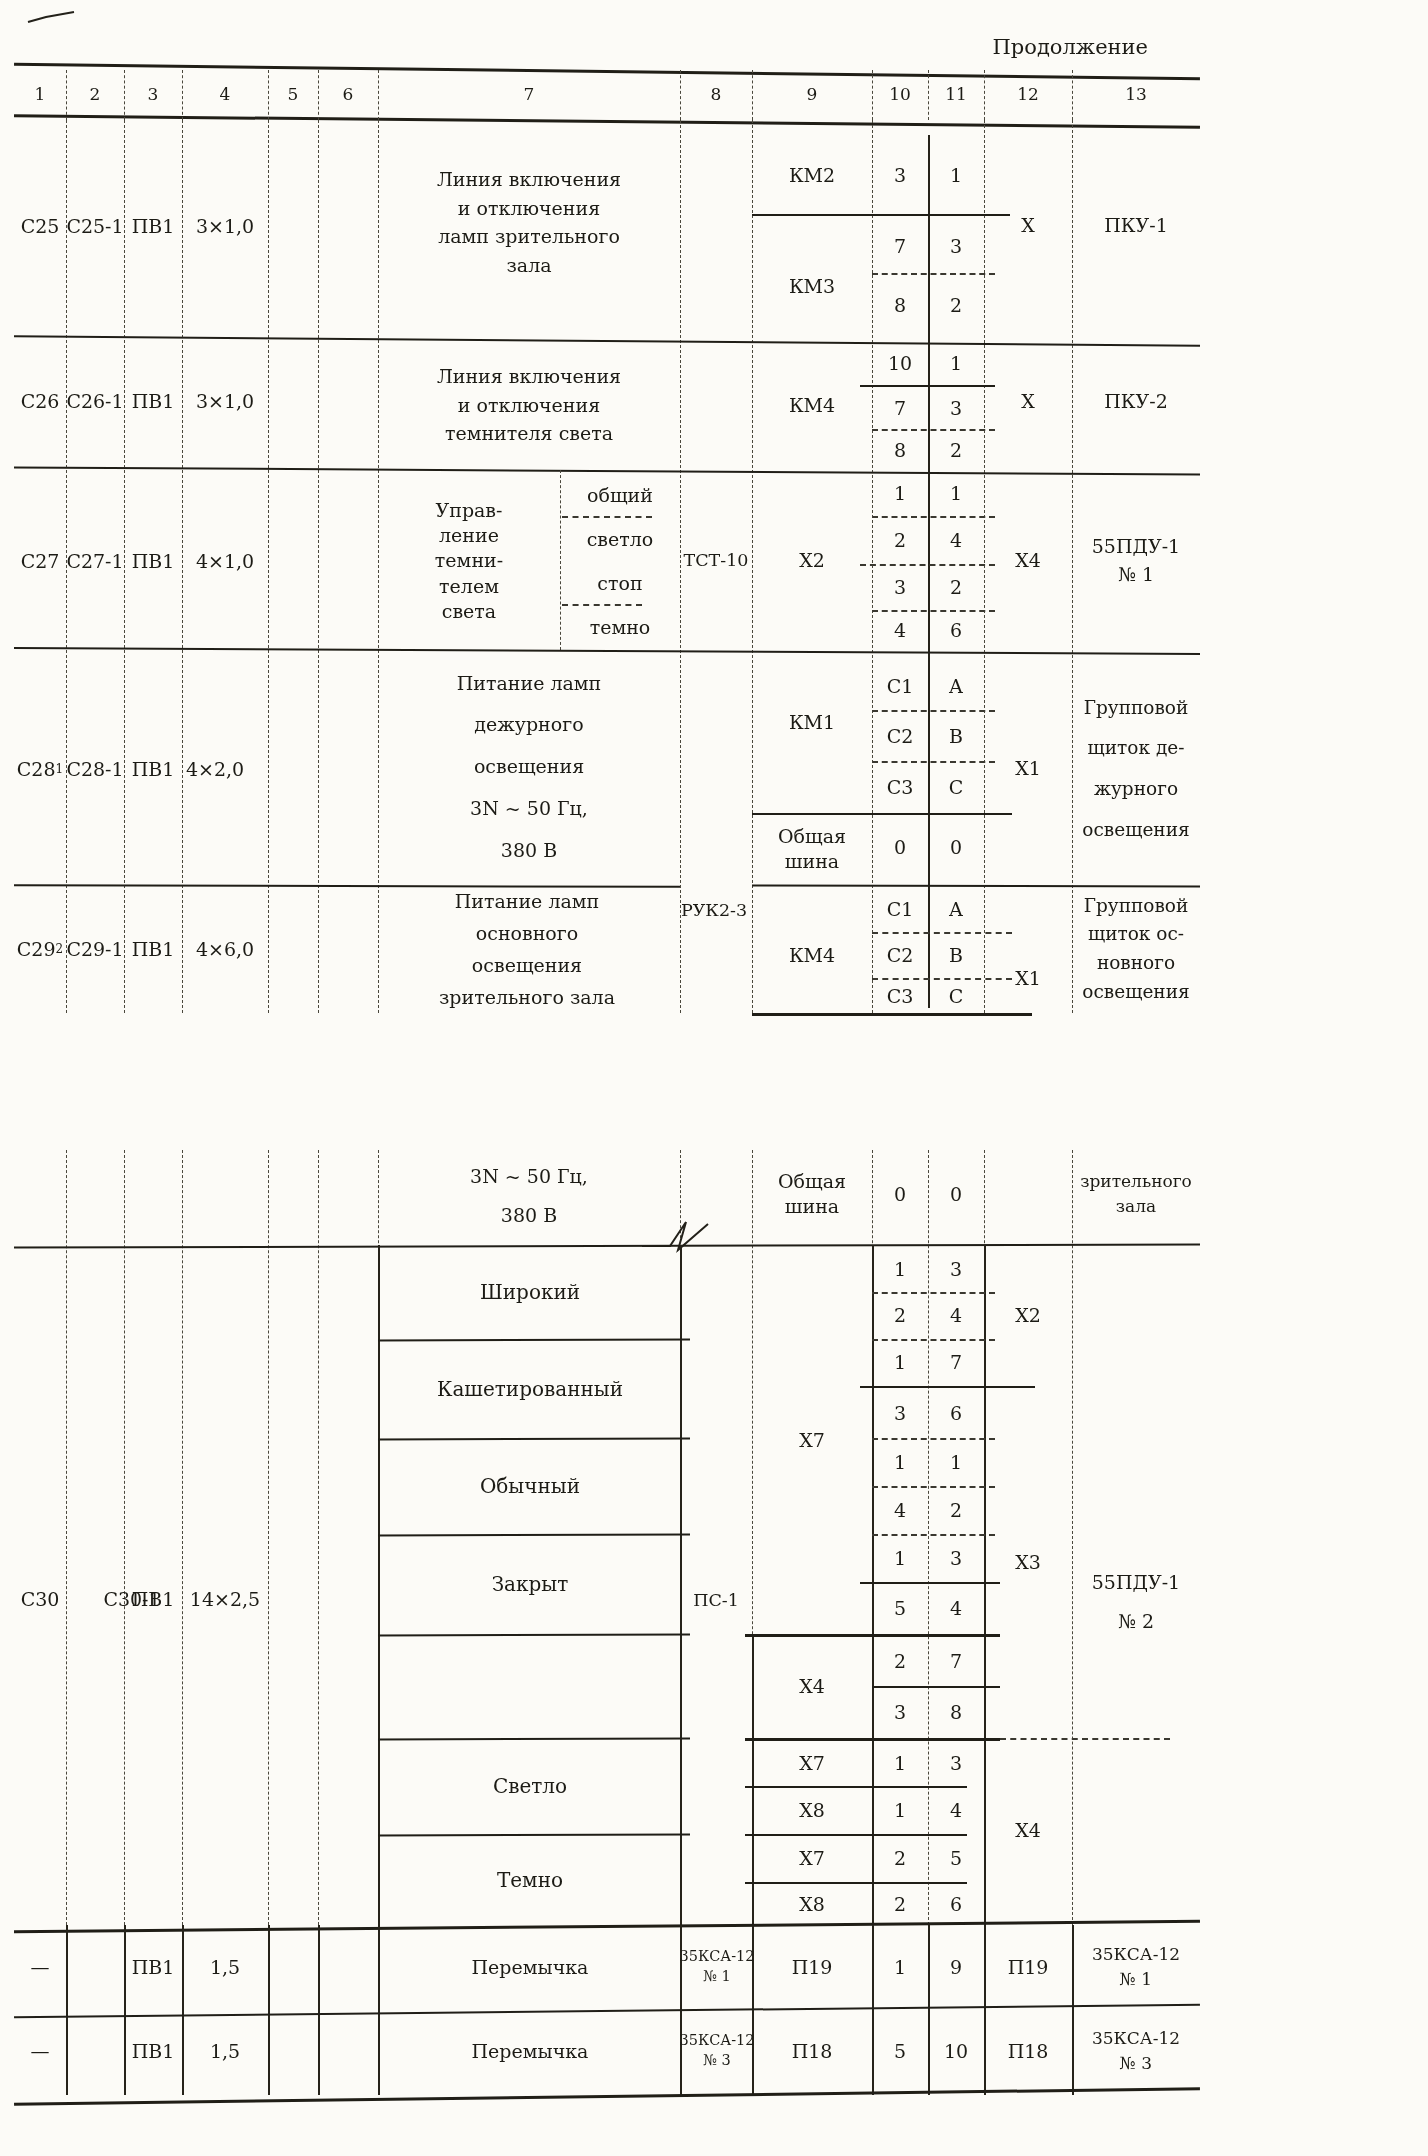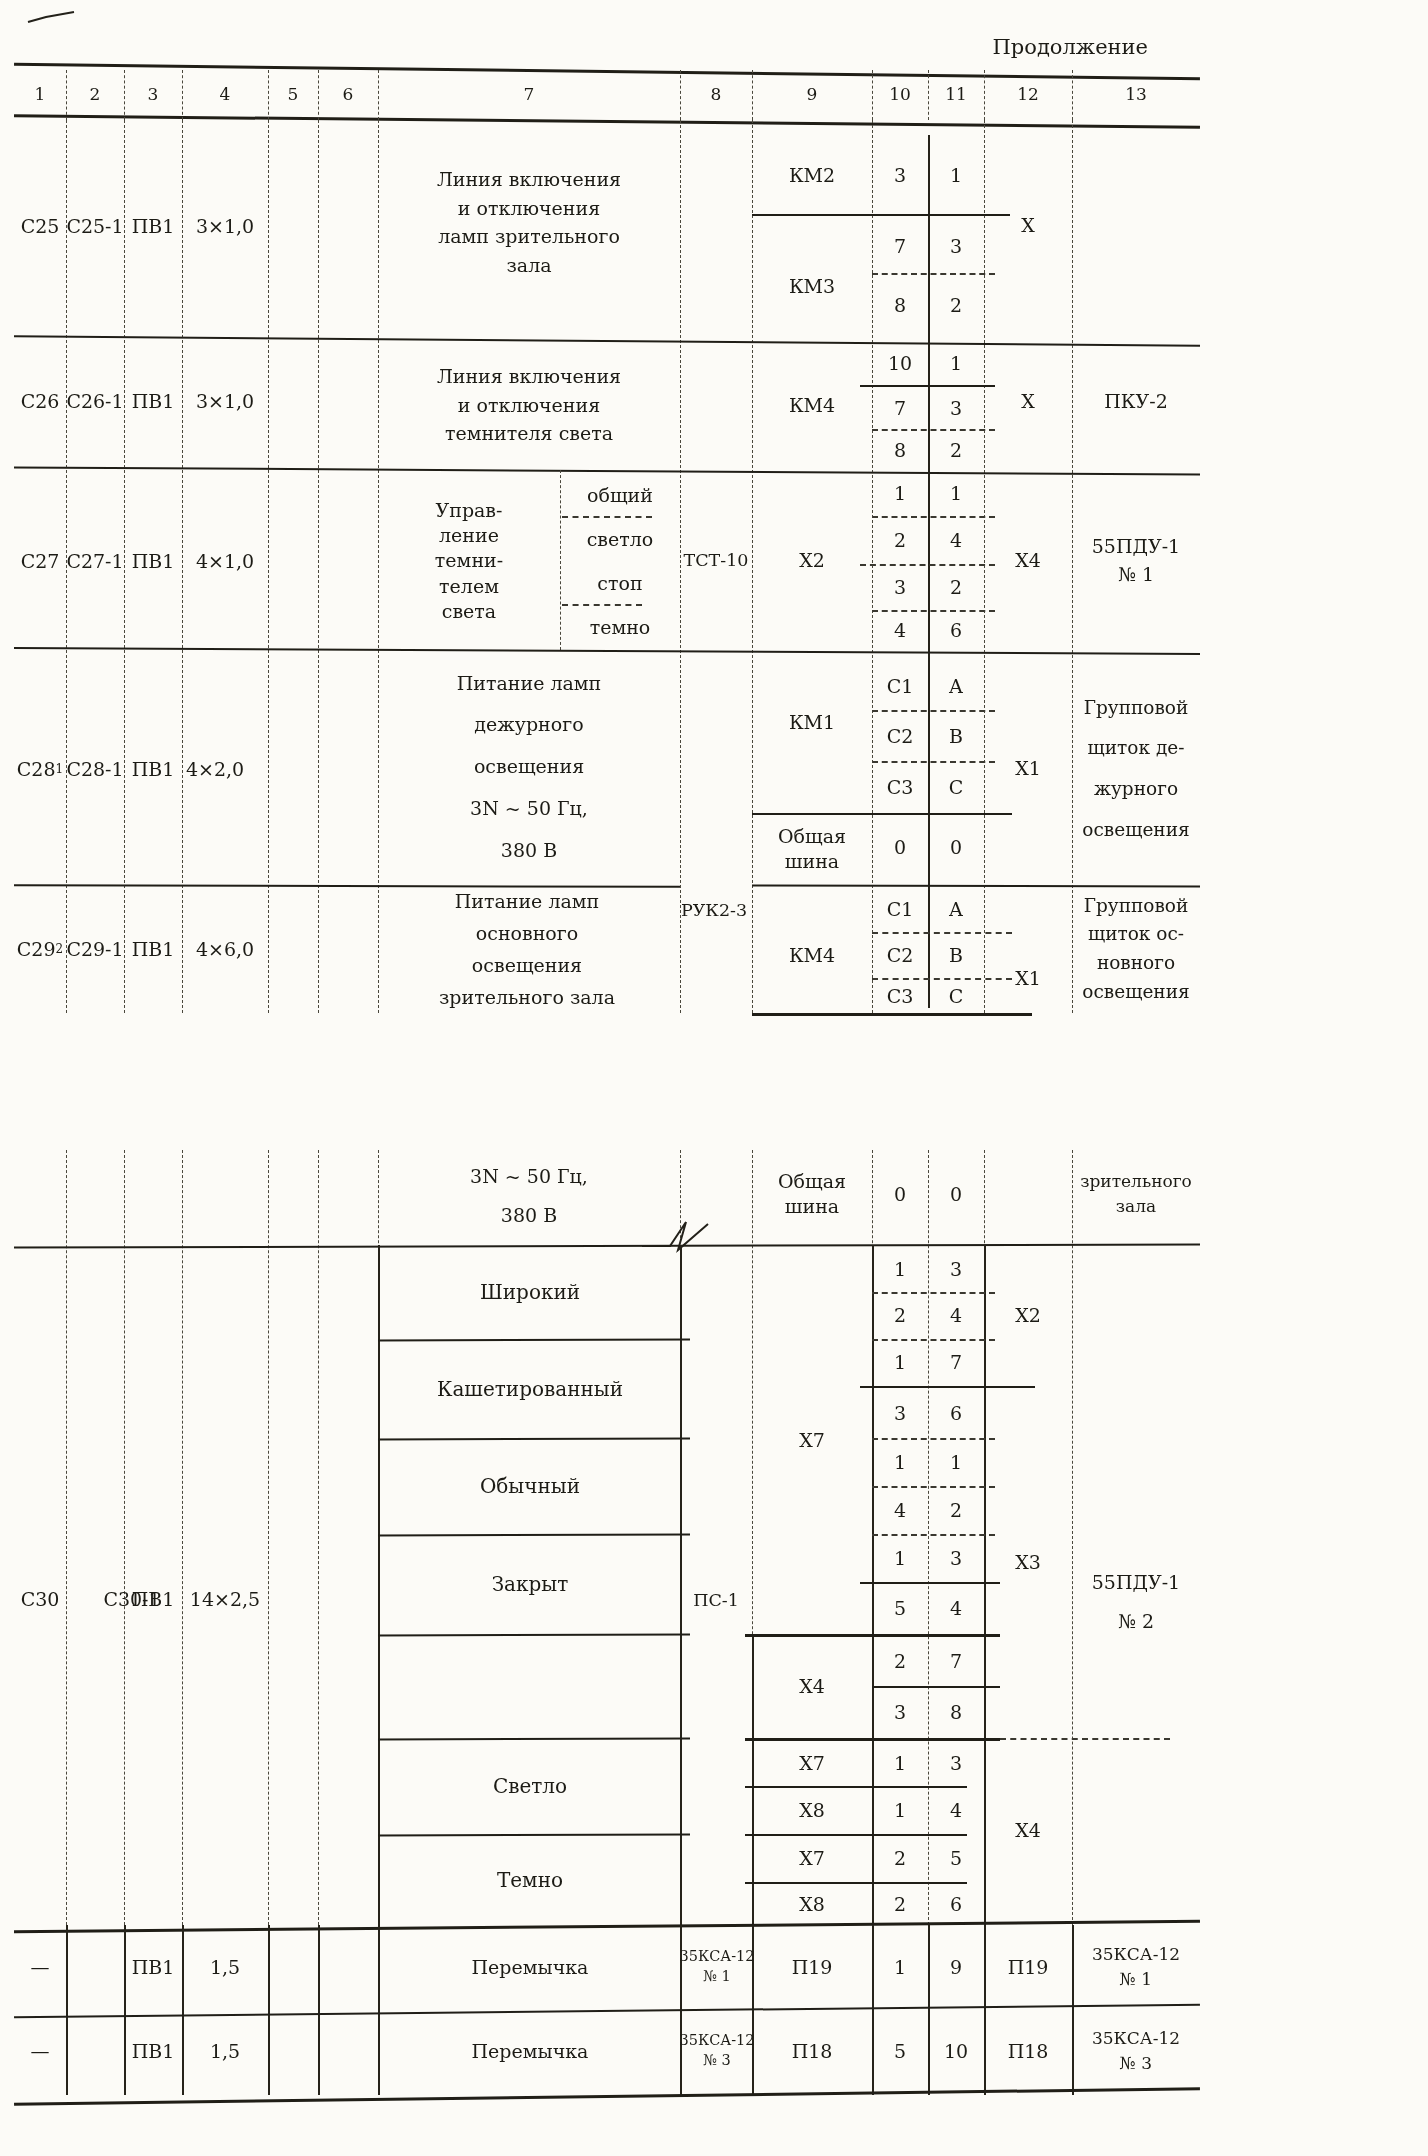--- a/index.html
+++ b/index.html
@@ -96,20 +96,21 @@
   <div class="cell" style="left:872px;top:140px;width:56px;height:70px;">3</div>
   <div class="cell" style="left:928px;top:140px;width:56px;height:70px;">1</div>
   <div class="hl" style="left:752px;top:214px;width:258px;height:2px;"></div>
   <div class="cell" style="left:752px;top:238px;width:120px;height:96px;">КМ3</div>
   <div class="cell" style="left:872px;top:222px;width:56px;height:48px;">7</div>
   <div class="cell" style="left:928px;top:222px;width:56px;height:48px;">3</div>
   <div class="hd" style="left:872px;top:273px;width:123px;"></div>
   <div class="cell" style="left:872px;top:277px;width:56px;height:56px;">8</div>
   <div class="cell" style="left:928px;top:277px;width:56px;height:56px;">2</div>
   <div class="cell" style="left:984px;top:155px;width:88px;height:140px;">X</div>
+  <div class="cell" style="left:1072px;top:155px;width:128px;height:140px;">ПКУ-1</div>
   <div class="hl" style="left:14px;top:340px;width:1186px;height:2px;transform:rotate(.45deg);"></div>
 
   <div class="cell" style="left:14px;top:380px;width:52px;height:42px;">С26</div>
   <div class="cell" style="left:66px;top:380px;width:58px;height:42px;">С26-1</div>
   <div class="cell" style="left:124px;top:380px;width:58px;height:42px;">ПВ1</div>
   <div class="cell" style="left:182px;top:380px;width:86px;height:42px;">3×1,0</div>
   <div class="cell" style="left:384px;top:352px;width:290px;height:106px;">Линия включения
 и отключения
 темнителя света</div>
   <div class="cell" style="left:752px;top:352px;width:120px;height:106px;">КМ4</div>

